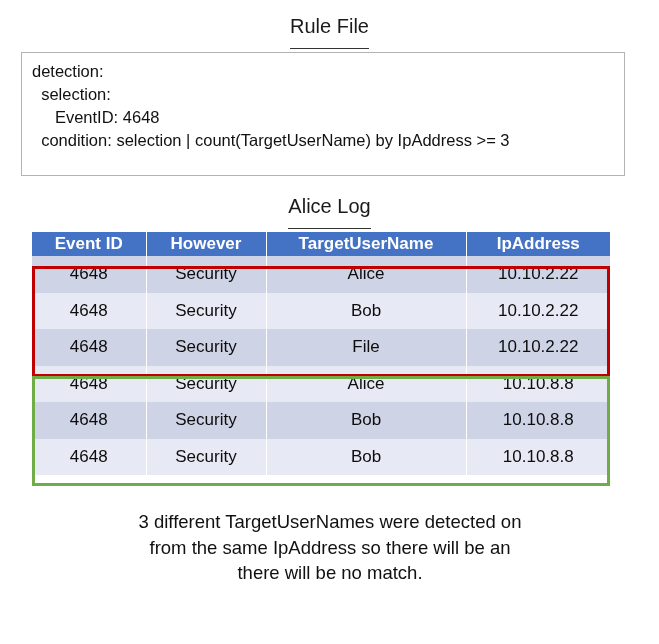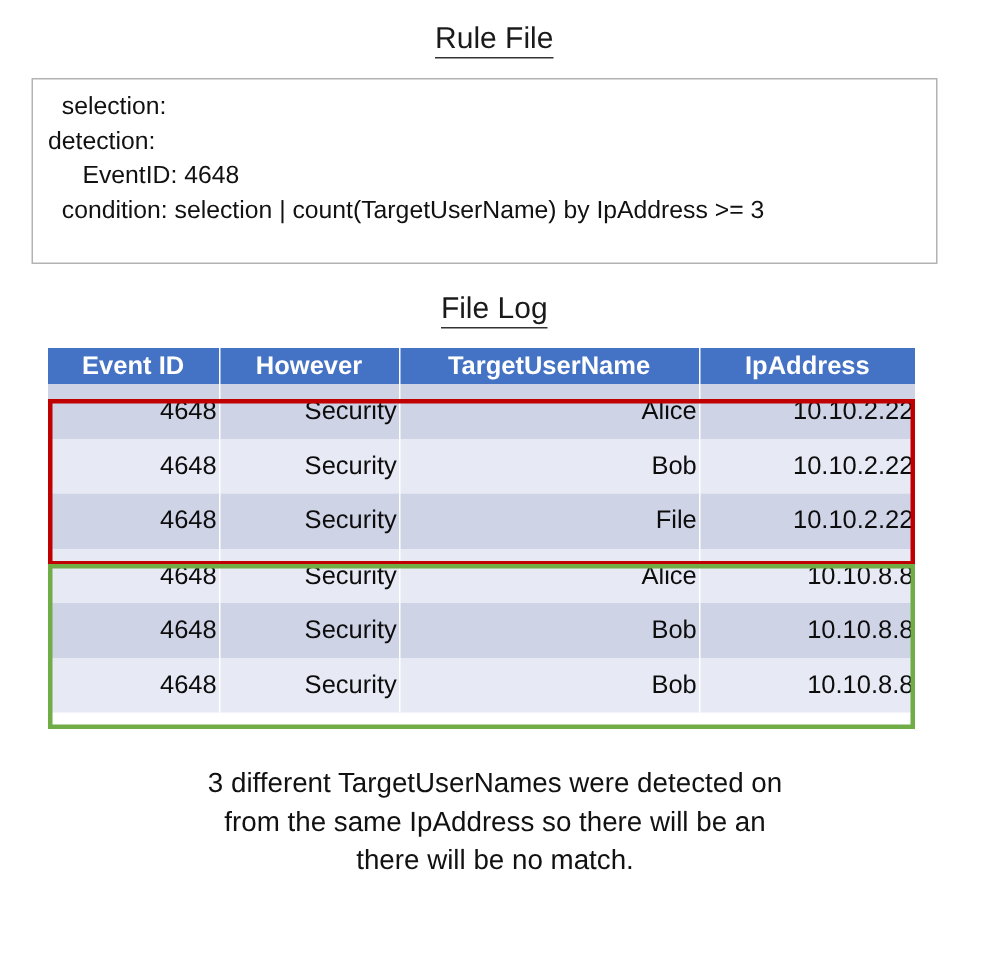--- a/index.html
+++ b/index.html
@@ -21,21 +21,21 @@
     position: absolute;
     left: 0;
     width: 659px;
     text-align: center;
     font-size: 20px;
     line-height: 24px;
     color: #1a1a1a;
   }
   .section-title span {
     border-bottom: 1.5px solid #333;
-    padding-bottom: 1px;
+    padding-bottom: 11px;
   }
   #rule-title { top: 14px; }
   #eventlog-title { top: 194px; }
 
   
   #rule-box {
     position: absolute;
     left: 21px;
     top: 52px;
     width: 604px;
@@ -70,21 +70,21 @@
     text-align: center;
     border-left: 1.5px solid #ffffff;
     border-right: 1.5px solid #ffffff;
     box-sizing: border-box;
   }
   #event-table th:first-child { border-left: none; }
   #event-table th:last-child { border-right: none; }
   #event-table td {
     font-size: 17px;
     height: 36.5px;
-    text-align: right;
+    text-align: center;
     border-left: 1.5px solid #ffffff;
     border-right: 1.5px solid #ffffff;
     box-sizing: border-box;
     color: #0d0d0d;
   }
   #event-table td:first-child { border-left: none; }
   #event-table td:last-child { border-right: none; }
   tr.band-dark td { background: #CFD3E6; }
   tr.band-light td { background: #E7E9F4; }
 
@@ -128,28 +128,28 @@
   #caption div { white-space: nowrap; }
 </style>
 </head>
 <body>
 
 <div class="section-title" id="rule-title">
   <span>Rule File</span>
 </div>
 
 <div id="rule-box">
+  <div class="rule-line">detection:</div>
   <div class="rule-line">  selection:</div>
-  <div class="rule-line">detection:</div>
   <div class="rule-line">     EventID: 4648</div>
   <div class="rule-line">  condition: selection | count(TargetUserName) by IpAddress &gt;= 3</div>
 </div>
 
 <div class="section-title" id="eventlog-title">
-  <span>File Log</span>
+  <span>Alice Log</span>
 </div>
 
 <table id="event-table">
   <colgroup>
     <col class="c1">
       <col class="c2">
       <col class="c3">
       <col class="c4">
   </colgroup>
   <thead>

